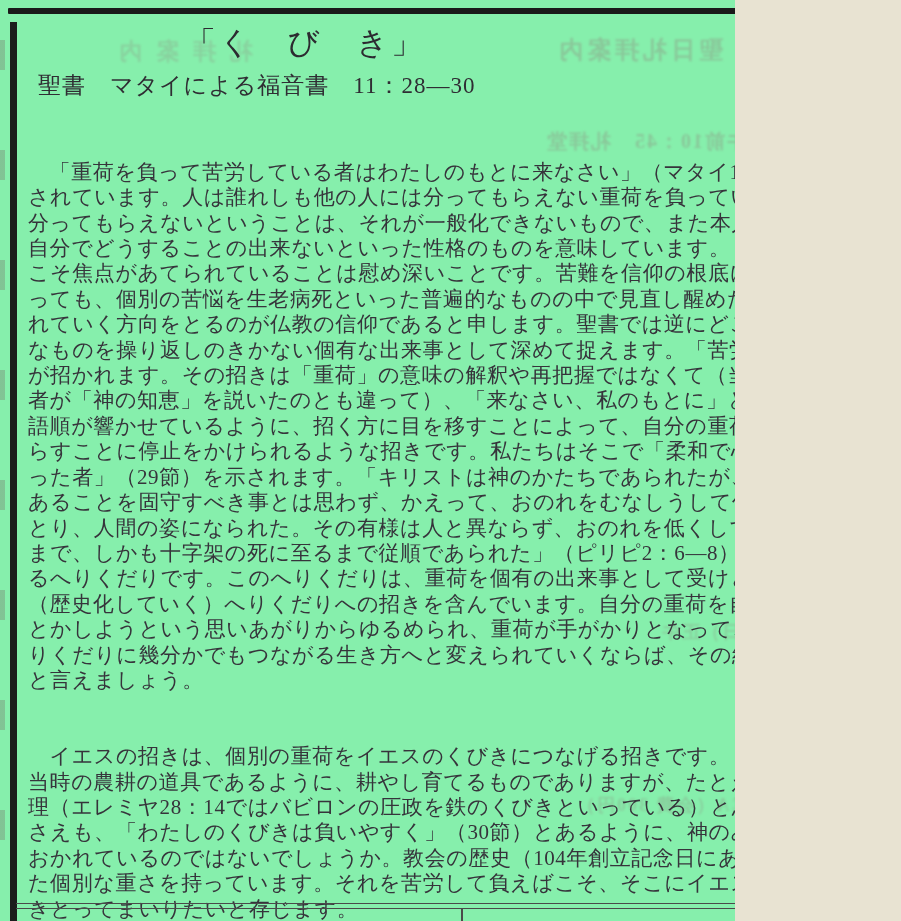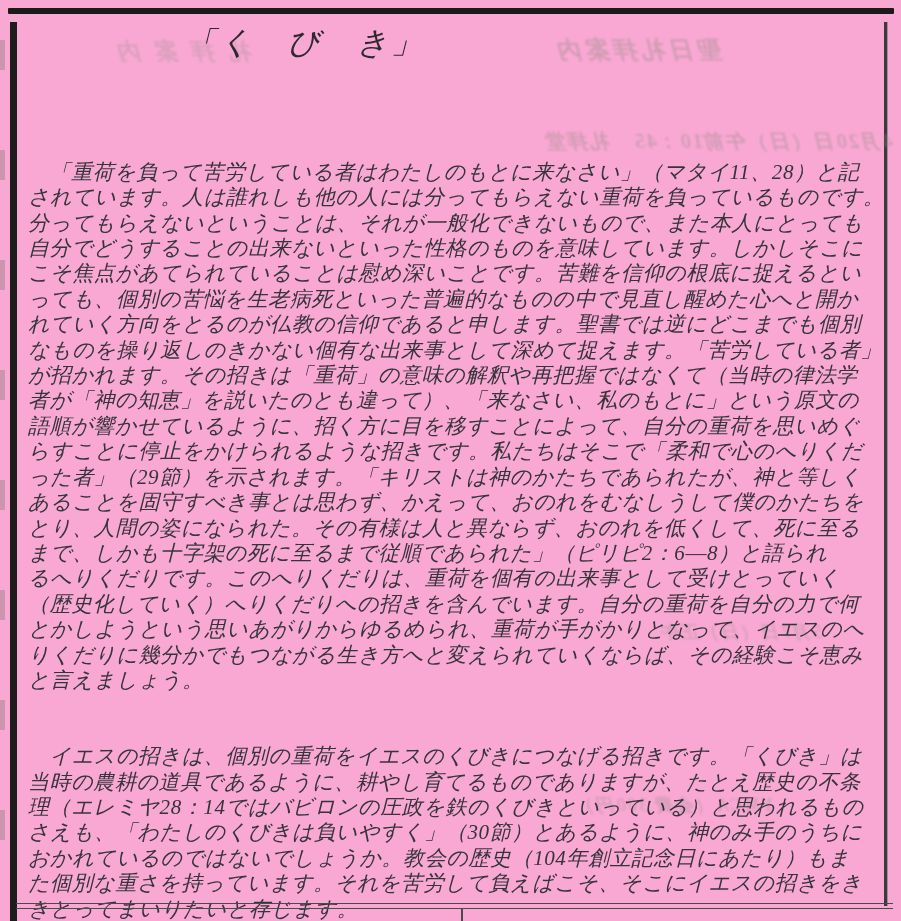--- a/index.html
+++ b/index.html
@@ -4,25 +4,24 @@
 <style>
   html, body { margin: 0; padding: 0; }
   body {
     width: 901px; height: 921px;
     background: #e8e3d2;
     font-family: "Liberation Serif", "DejaVu Serif", serif;
     overflow: hidden;
   }
   .page {
     position: relative;
-    width: 901px; height: 921px;
-    background: #f9a8d4;
+    width: 735px; height: 921px;
+    background: #86efac;
     color: #35333a;
     overflow: hidden;
-    font-style: italic;
   }
   
   .top-bar {
     position: absolute; left: 8px; top: 8px;
     width: 886px; height: 6px;
     background: #1a1a1a;
     border-radius: 1px;
   }
   .left-bar {
     position: absolute; left: 10px; top: 22px;
@@ -110,20 +109,21 @@
     <span style="left:555px; top:34px; font-size:24px; letter-spacing:4px;">聖日礼拝案内</span>
     <span style="left:105px; top:36px; font-size:23px; letter-spacing:14px; opacity:.28;">礼拝案内</span>
     <span style="left:545px; top:128px; font-size:20px; letter-spacing:2px;">4月20日（日）午前10：45　礼拝堂</span>
     <span style="left:660px; top:620px; font-size:18px; letter-spacing:2px; opacity:.3;">5月7日（日）正午</span>
     <span style="left:575px; top:793px; font-size:18px; letter-spacing:2px; opacity:.3;">YMCA（会費 300円）</span>
   </div>
 
   <div class="title">「く　び　き」</div>
 
 
+  <div class="scripture">聖書　マタイによる福音書　11：28―30</div>
 
   <div class="body-text">
     <div class="para">　「重荷を負って苦労している者はわたしのもとに来なさい」（マタイ11、28）と記
 されています。人は誰れしも他の人には分ってもらえない重荷を負っているものです。
 分ってもらえないということは、それが一般化できないもので、また本人にとっても
 自分でどうすることの出来ないといった性格のものを意味しています。しかしそこに
 こそ焦点があてられていることは慰め深いことです。苦難を信仰の根底に捉えるとい
 っても、個別の苦悩を生老病死といった普遍的なものの中で見直し醒めた心へと開か
 れていく方向をとるのが仏教の信仰であると申します。聖書では逆にどこまでも個別
 なものを操り返しのきかない個有な出来事として深めて捉えます。「苦労している者」

